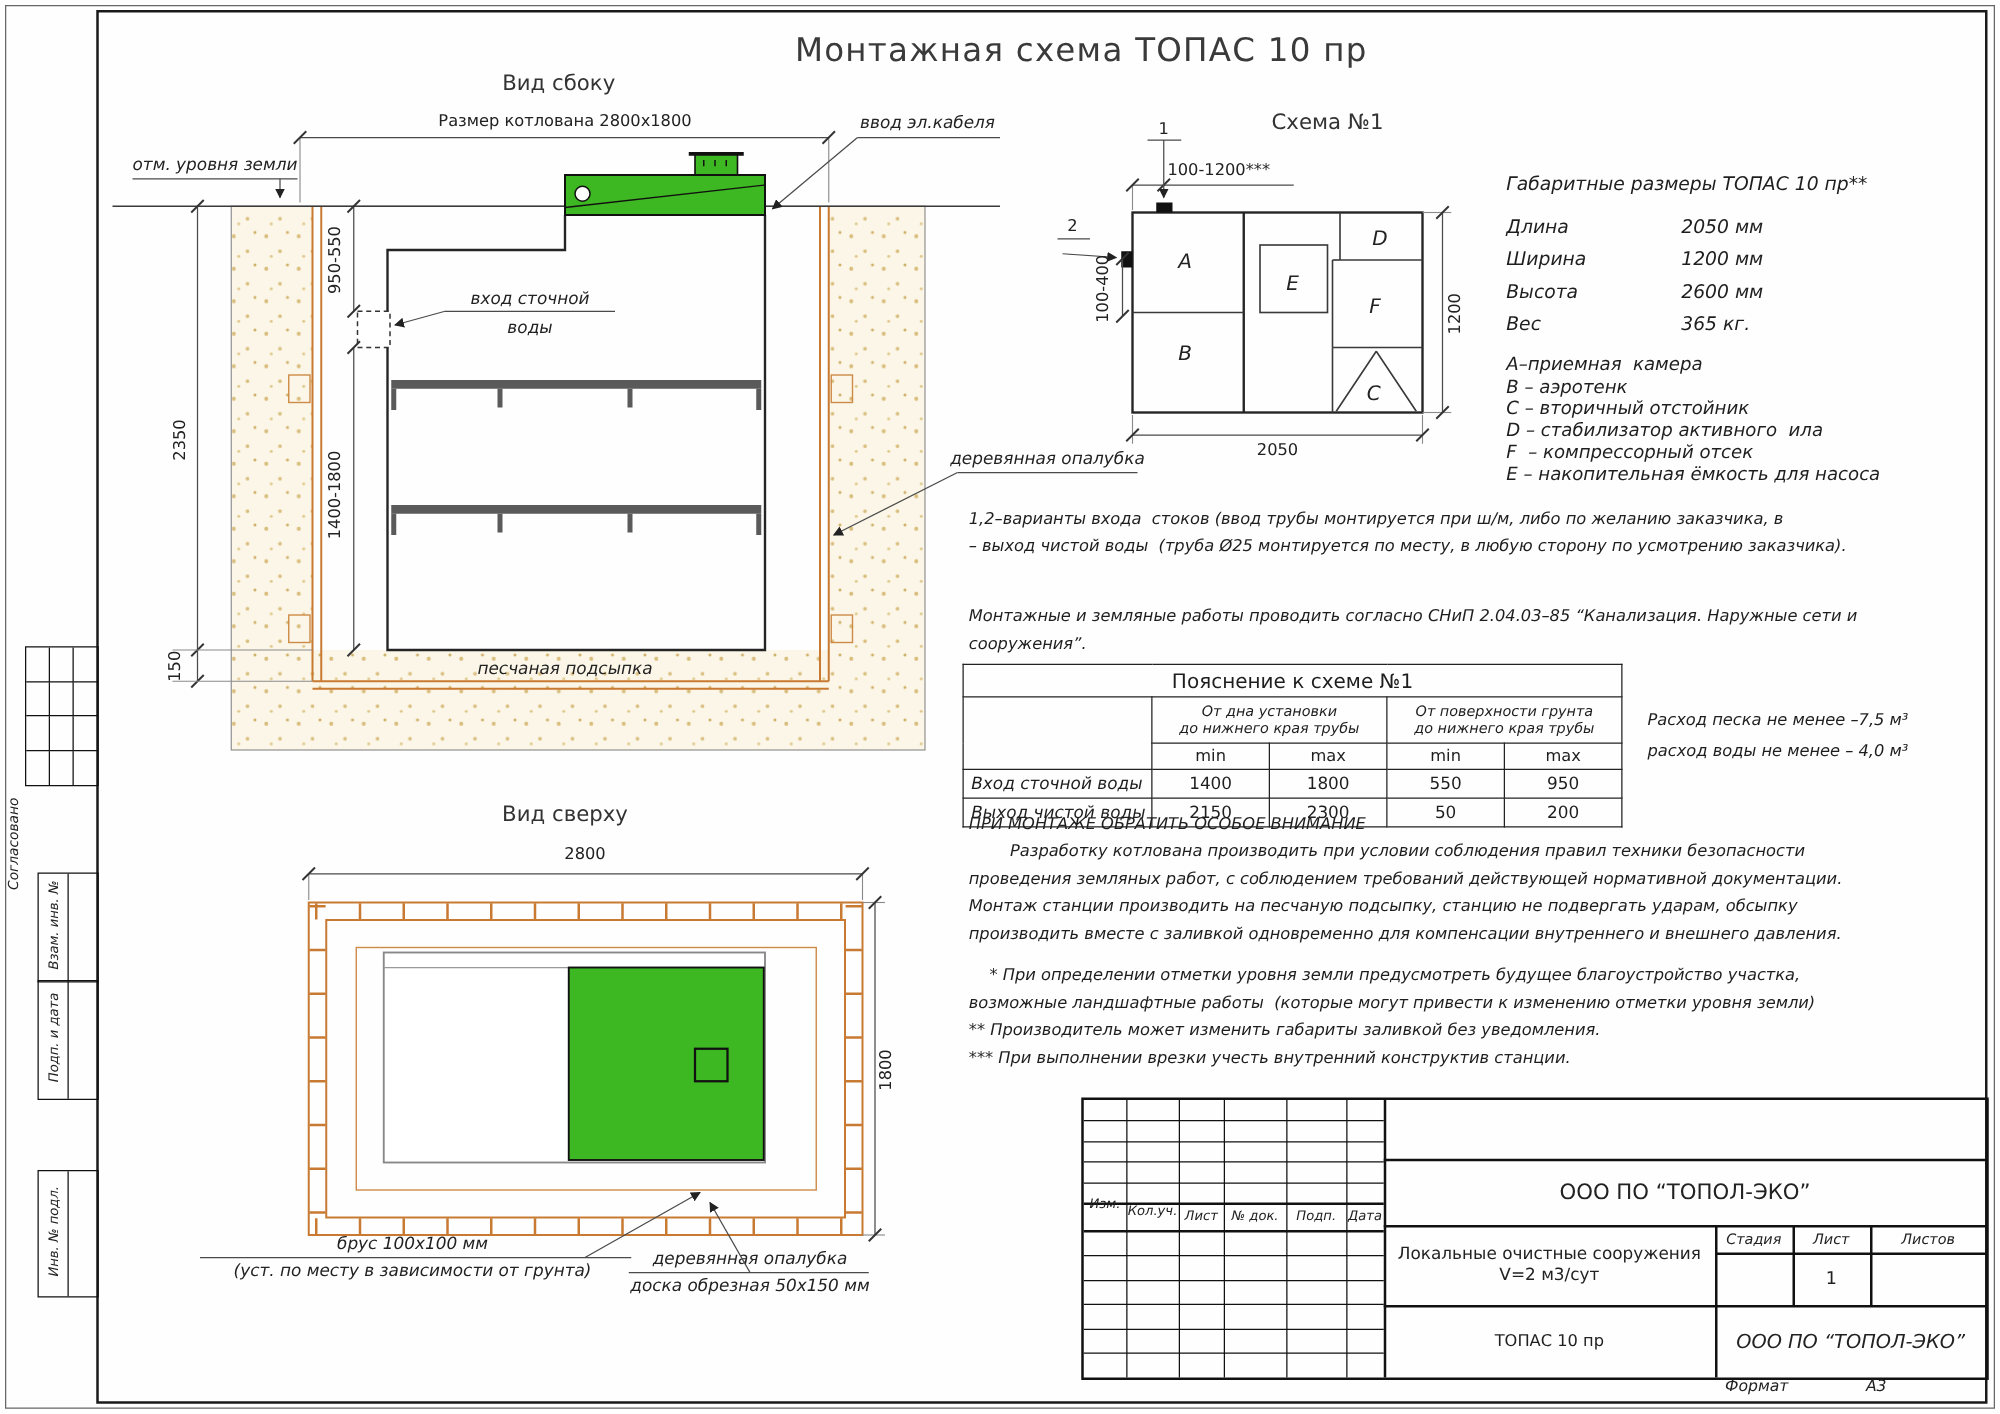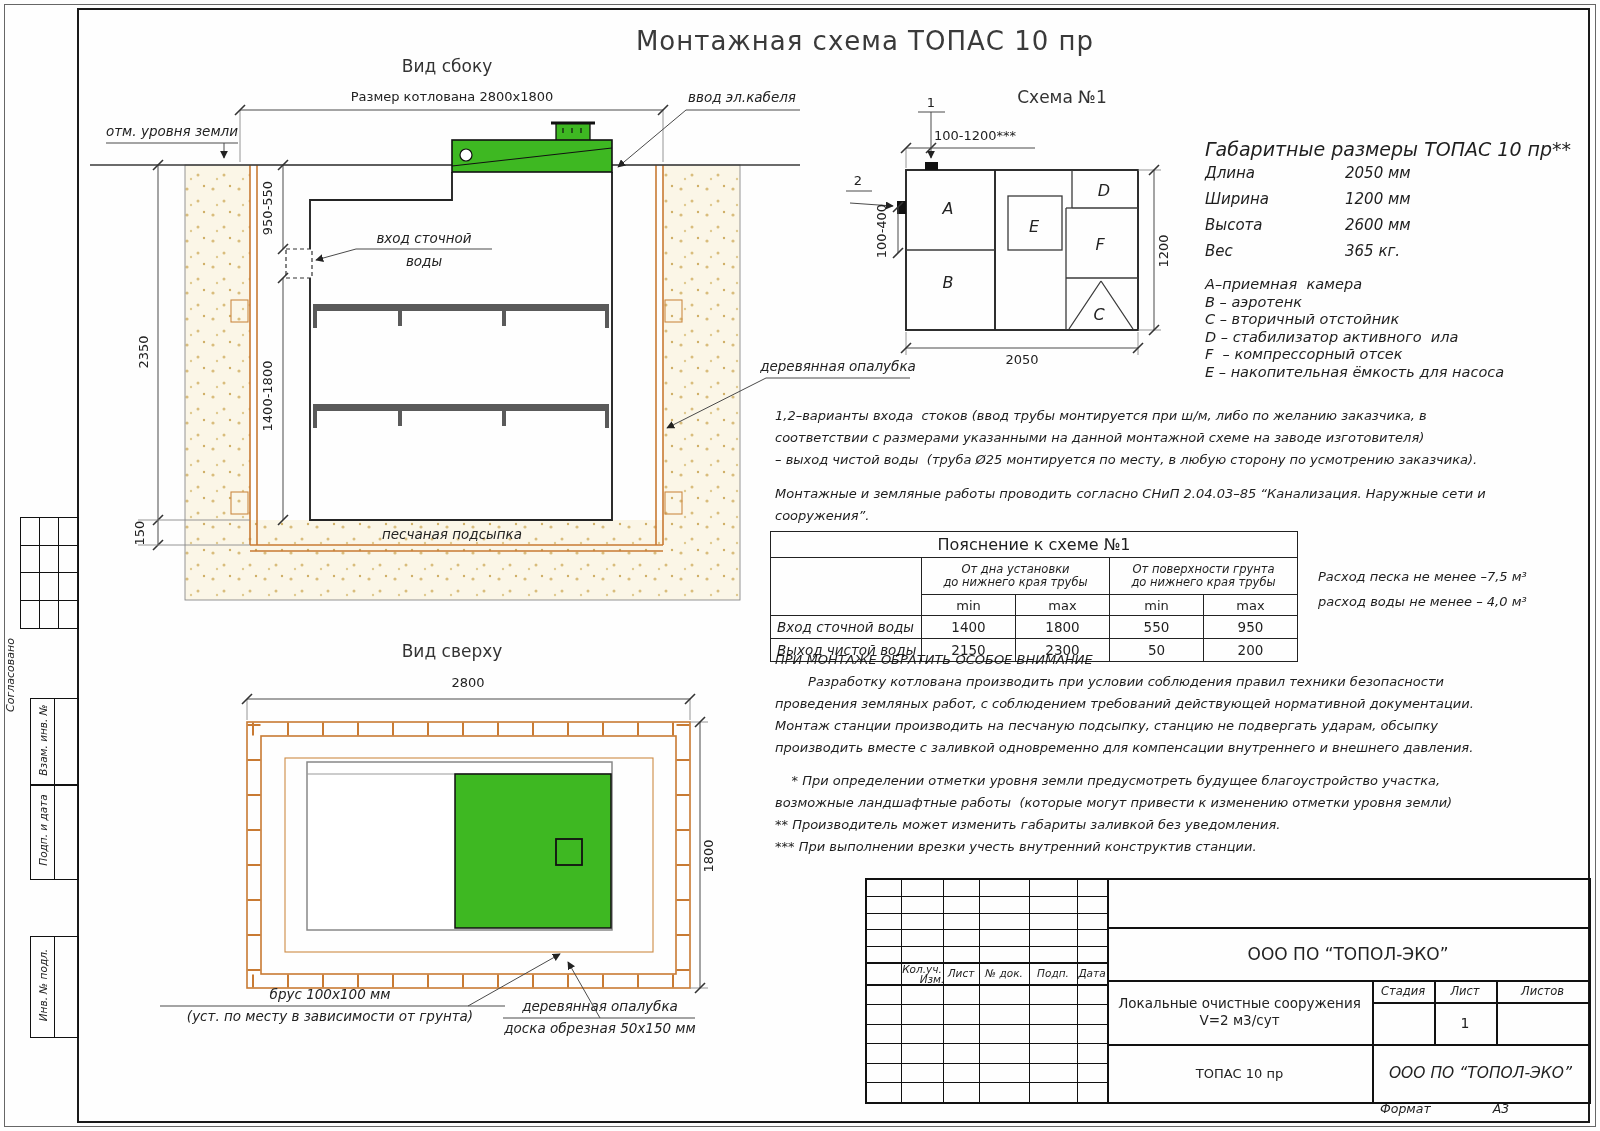--- a/index.html
+++ b/index.html
@@ -21,21 +21,21 @@
   .brick{stroke:#c87a33;stroke-width:13;stroke-dasharray:2 33;fill:none;}
   text{font-family:"DejaVu Sans",sans-serif;fill:#222;}
   .vtitle{font-size:17px;fill:#333;}
   .itxt{font-size:13.5px;font-style:italic;}
   .dtxt{font-size:13px;}
   .comp{font-size:16px;font-style:italic;}
   
   .blk{position:absolute;font-style:italic;font-size:13px;line-height:22px;color:#1e1e1e;}
   .blk span{display:block;white-space:pre;}
   .specs{position:absolute;left:1205px;top:138px;width:390px;font-style:italic;color:#1e1e1e;}
-  .specs .hd{font-size:19px;margin-bottom:0;}
+  .specs .hd{font-size:15px;margin-bottom:12px;}
   .specs .row{font-size:15px;line-height:26px;}
   .specs .row .k{display:inline-block;width:140px;}
   .specs .legend{margin-top:12px;font-size:14.5px;line-height:17.5px;}
   .specs .legend span{display:block;white-space:pre;}
   
   .xtable{position:absolute;left:770px;top:531px;border-collapse:collapse;}
   .xtable td,.xtable th{border:1.4px solid #222;padding:0;text-align:center;color:#1e1e1e;
         font-weight:normal;}
   .xtable .ttl{font-size:16px;height:25px;}
   .xtable .grp{font-size:11.5px;font-style:italic;line-height:13px;height:36px;}
@@ -320,21 +320,20 @@
       <span>В – аэротенк</span>
       <span>С – вторичный отстойник</span>
       <span>D – стабилизатор активного  ила</span>
       <span>F  – компрессорный отсек</span>
       <span>Е – накопительная ёмкость для насоса</span>
     </div>
   </div>
 
   <div class="blk" style="left:775px;top:405px;">
     <span>1,2–варианты входа  стоков (ввод трубы монтируется при ш/м, либо по желанию заказчика, в</span>
-    <span>соответствии с размерами указанными на данной монтажной схеме на заводе изготовителя)</span>
     <span>– выход чистой воды  (труба Ø25 монтируется по месту, в любую сторону по усмотрению заказчика).</span>
   </div>
 
   <div class="blk" style="left:775px;top:483px;">
     <span>Монтажные и земляные работы проводить согласно СНиП 2.04.03–85 “Канализация. Наружные сети и</span>
     <span>сооружения”.</span>
   </div>
 
   <table class="xtable">
     <tbody>
@@ -407,21 +406,21 @@
     <div class="hl" style="left:0;top:49px;width:240px;height:1px;"></div>
     <div class="hl" style="left:0;top:66px;width:240px;height:1px;"></div>
     <div class="hl" style="left:0;top:82px;width:240px;height:1.5px;"></div>
     <div class="hl" style="left:0;top:104px;width:240px;height:1.5px;"></div>
     <div class="hl" style="left:0;top:124px;width:240px;height:1px;"></div>
     <div class="hl" style="left:0;top:144px;width:240px;height:1px;"></div>
     <div class="hl" style="left:0;top:163px;width:240px;height:1px;"></div>
     <div class="hl" style="left:0;top:183px;width:240px;height:1px;"></div>
     <div class="hl" style="left:0;top:202px;width:240px;height:1px;"></div>
 
-    <div class="cell" style="left:0;top:88px;width:34px;height:22px;font-size:10.5px;font-style:italic;margin-left:48px;">Изм.</div>
+    <div class="cell" style="left:0;top:72px;width:34px;height:22px;font-size:10.5px;font-style:italic;">Изм.</div>
     <div class="cell" style="left:34px;top:82px;width:42px;height:14px;font-size:10.5px;font-style:italic;">Кол.уч.</div>
     <div class="cell" style="left:76px;top:82px;width:36px;height:22px;font-size:10.5px;font-style:italic;">Лист</div>
     <div class="cell" style="left:112px;top:82px;width:50px;height:22px;font-size:10.5px;font-style:italic;">№ док.</div>
     <div class="cell" style="left:162px;top:82px;width:48px;height:22px;font-size:10.5px;font-style:italic;">Подп.</div>
     <div class="cell" style="left:210px;top:82px;width:30px;height:22px;font-size:10.5px;font-style:italic;">Дата</div>
 
     <div class="hl" style="left:240px;top:47px;width:482px;height:1.5px;"></div>
     <div class="hl" style="left:240px;top:100px;width:482px;height:2px;"></div>
     <div class="hl" style="left:240px;top:164px;width:482px;height:2px;"></div>
     <div class="vl" style="left:505px;top:100px;width:2px;height:122px;"></div>

